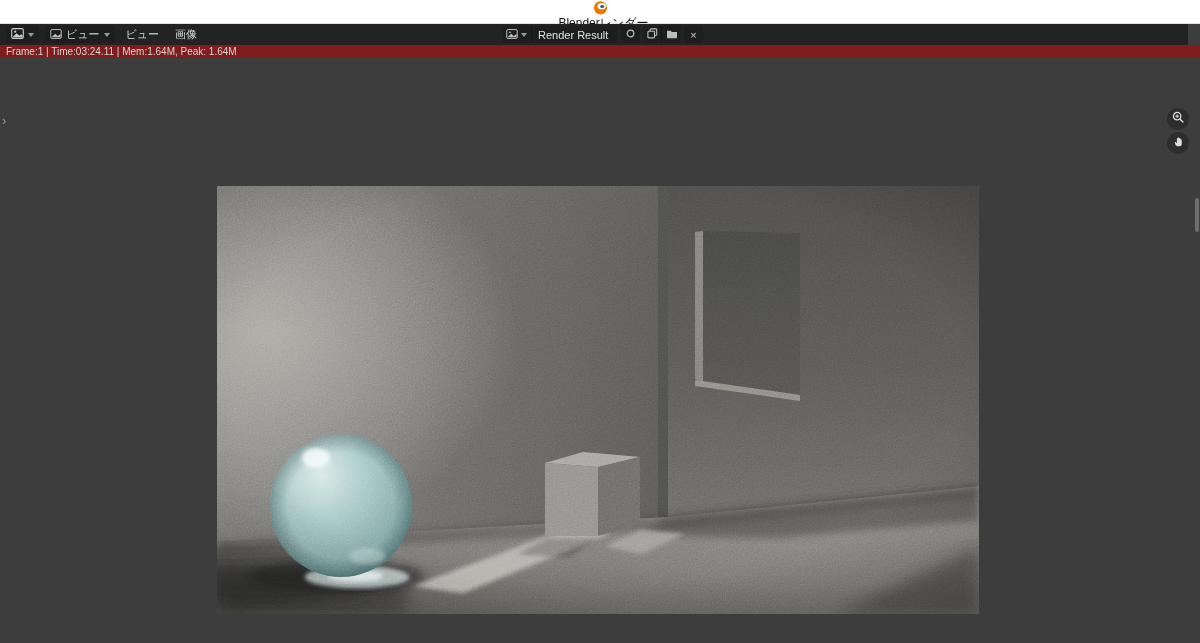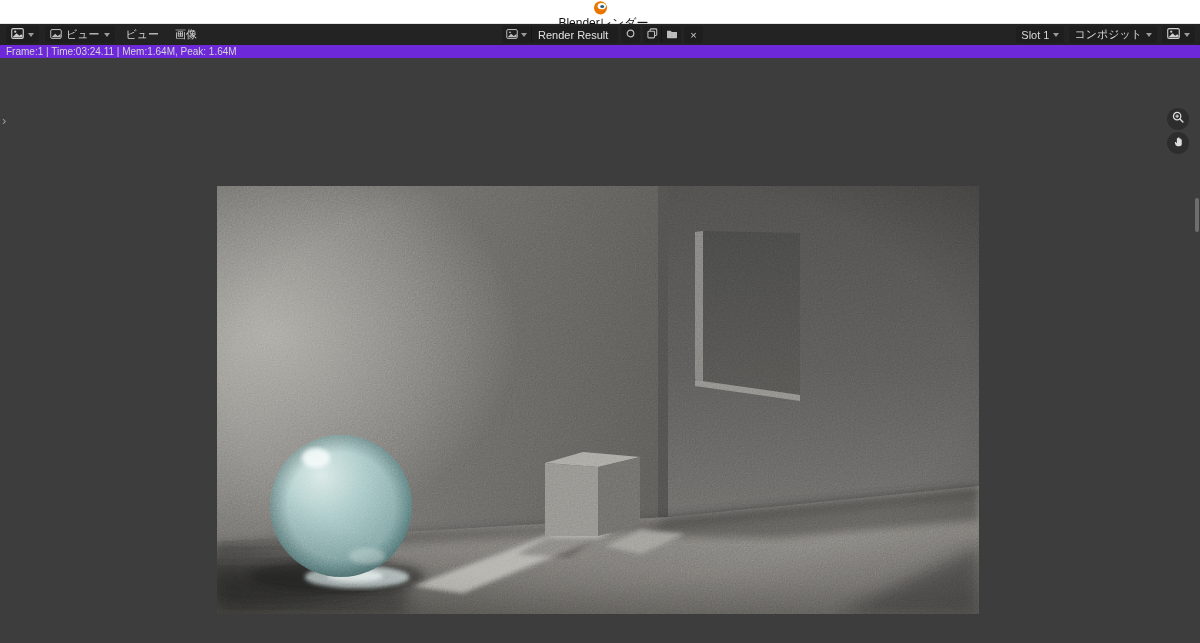--- a/index.html
+++ b/index.html
@@ -21,21 +21,21 @@
   .app-icon { width:15px; height:15px; margin-right:6px; display:flex; }
   .win-controls { margin-left:auto; display:flex; height:100%; }
   .win-btn {
     width:46px; height:100%; border:none; background:transparent;
     font-size:12px; color:#222; display:flex; align-items:center; justify-content:center;
     font-family:inherit; cursor:default;
   }
 
   
   .header {
-    position:absolute; top:24px; left:0; right:0; height:21px;
+    position:absolute; top:24px; left:0; right:12px; height:21px;
     background:#232323; color:#d8d8d8; font-size:11px;
   }
   .h-left  { position:absolute; left:6px;  top:0; height:100%; display:flex; align-items:center; gap:6px; }
   .h-center{ position:absolute; left:502px; top:0; height:100%; display:flex; align-items:center; gap:3px; }
   .h-right { position:absolute; right:5px; top:0; height:100%; display:flex; align-items:center; gap:5px; }
   .hbtn {
     display:flex; align-items:center; gap:4px; padding:0 5px; height:17px;
     border-radius:3px; color:#d8d8d8; white-space:nowrap;
   }
   .hbtn.dark { background:#1e1e1e; }
@@ -58,21 +58,21 @@
     width:19px; height:17px; background:#1e1e1e; border:none; border-radius:3px;
     display:flex; align-items:center; justify-content:center; color:#cfcfcf;
     font-size:11px; font-family:inherit; cursor:default;
   }
   .ibtn.joined-l { border-radius:3px 0 0 3px; border-right:1px solid #161616; }
   .ibtn.joined-r { border-radius:0 3px 3px 0; }
 
   
   .statusbar {
     position:absolute; top:45px; left:0; right:0; height:13px;
-    background:#6d28d9; color:#d4d4d4; font-size:10px;
+    background:#7f1d1d; color:#d4d4d4; font-size:10px;
     display:flex; align-items:center; padding-left:6px; line-height:13px;
   }
 
   
   .viewport { position:absolute; top:58px; left:0; right:0; bottom:0; background:#3d3d3d; }
   .render-wrap { position:absolute; left:217px; top:128px; width:762px; height:428px; }
   .region-chevron {
     position:absolute; left:2px; top:56px; color:#9a9a9a; font-size:13px; line-height:13px;
   }
   .gizmo {
@@ -173,40 +173,20 @@
           </svg>
         </span>
       </button>
     </span>
 
     <button class="ibtn">
       <span>×</span>
     </button>
   </div>
 
-  <div class="h-right">
-    <div class="hbtn dark">
-      <span>Slot 1</span>
-      <span class="caret"></span>
-    </div>
-    <div class="hbtn dark">
-      <span>コンポジット</span>
-      <span class="caret"></span>
-    </div>
-    <div class="hbtn dark">
-      <span>
-        <svg viewBox="0 0 14 12" width="13" height="11">
-          <rect x="0.7" y="0.7" width="12.6" height="10.6" rx="1.5" fill="none" stroke="#cfcfcf" stroke-width="1.2"></rect>
-          <circle cx="4.5" cy="4" r="1.2" fill="#cfcfcf"></circle>
-          <path d="M2 9.5 L6 5.8 L9 8.4 L11 6.8 L12.5 8.2 V10 H2 Z" fill="#cfcfcf"></path>
-        </svg>
-      </span>
-      <span class="caret"></span>
-    </div>
-  </div>
 </div>
 
 <div class="statusbar">
   <span>Frame:1 | Time:03:24.11 | Mem:1.64M, Peak: 1.64M</span>
 </div>
 
 <div class="viewport">
 
   <div class="render-wrap">
     <svg viewBox="0 0 762 428" width="762" height="428">

